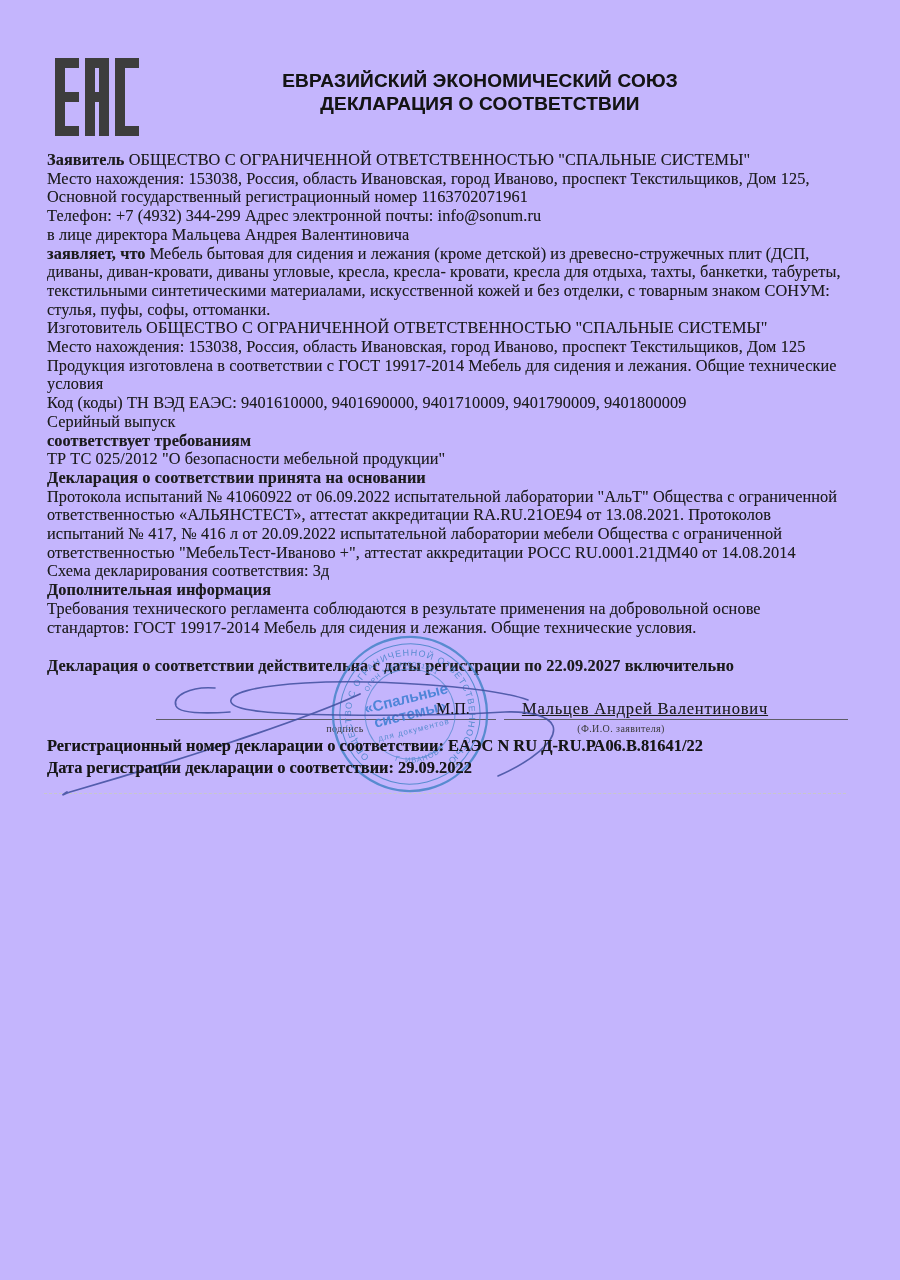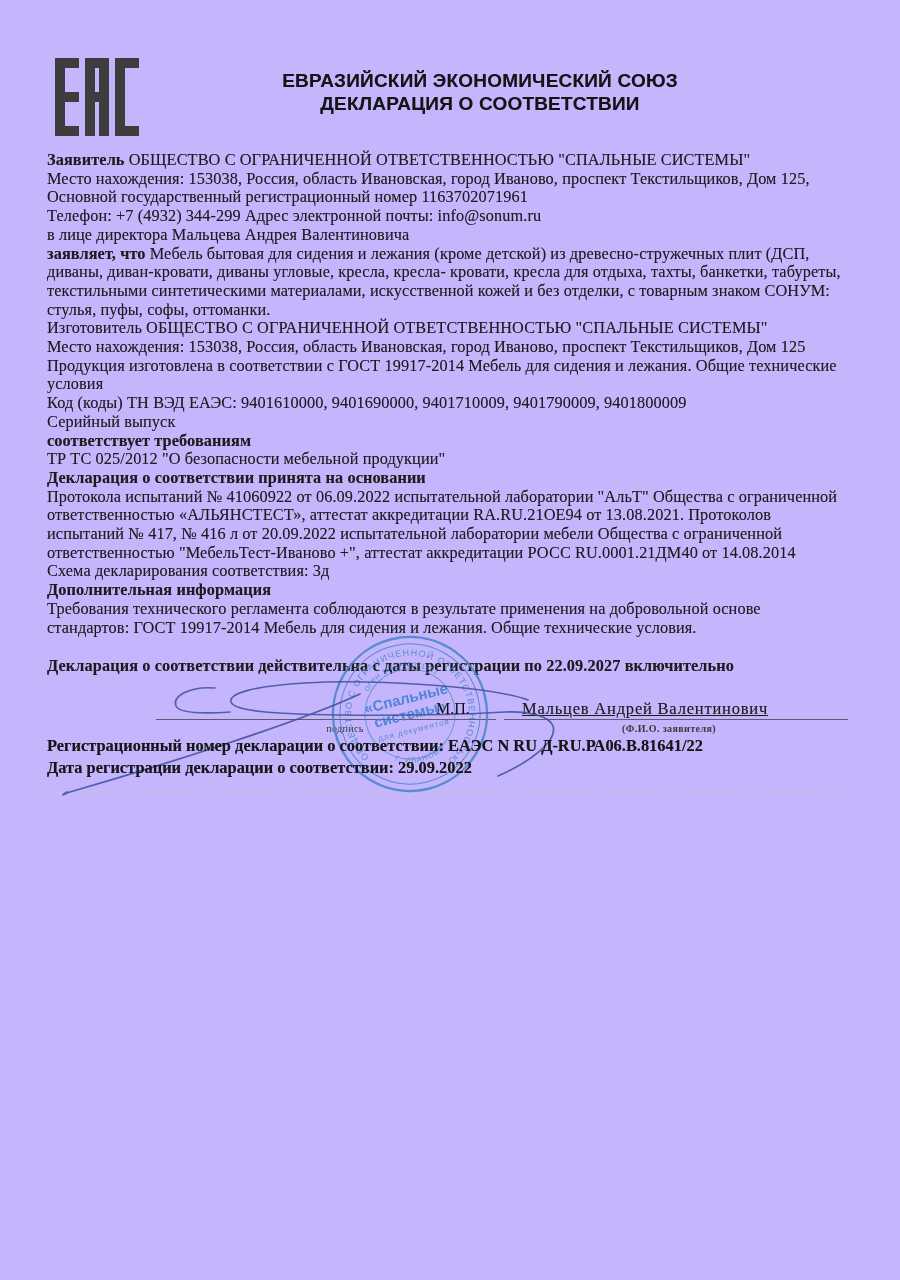--- a/index.html
+++ b/index.html
@@ -27,21 +27,21 @@
   .gap-top{margin-top:20px;}
   
   .sig-line{position:absolute;height:0;border-top:1.3px solid #4c4c4c;opacity:.85;}
   .sig-line.left{left:156px;top:719px;width:340px;}
   .sig-line.right{left:504px;top:719px;width:344px;}
   .small-label{
     position:absolute;font-size:10px;line-height:11px;color:#3a3a3a;
     text-align:center;letter-spacing:.4px;
   }
   .podpis{left:290px;top:723px;width:110px;}
-  .fio{left:584px;top:723px;width:170px;font-weight:bold;}
+  .fio{left:536px;top:723px;width:170px;}
   .applicant-name{
     position:absolute;left:480px;top:699px;width:330px;text-align:center;
     font-size:16.5px;letter-spacing:.8px;color:#1c1c1c;white-space:nowrap;
     text-shadow:0 0 .35px rgba(25,25,25,.4);
     text-decoration:underline;
   }
   .mp{position:absolute;left:436px;top:700px;font-size:16px;color:#111;z-index:4;}
   .reg-line{
     position:absolute;left:47px;font-weight:700;font-size:16.4px;line-height:19px;
     white-space:nowrap;color:#161616;text-shadow:0 0 .4px rgba(20,20,20,.45);z-index:4;

